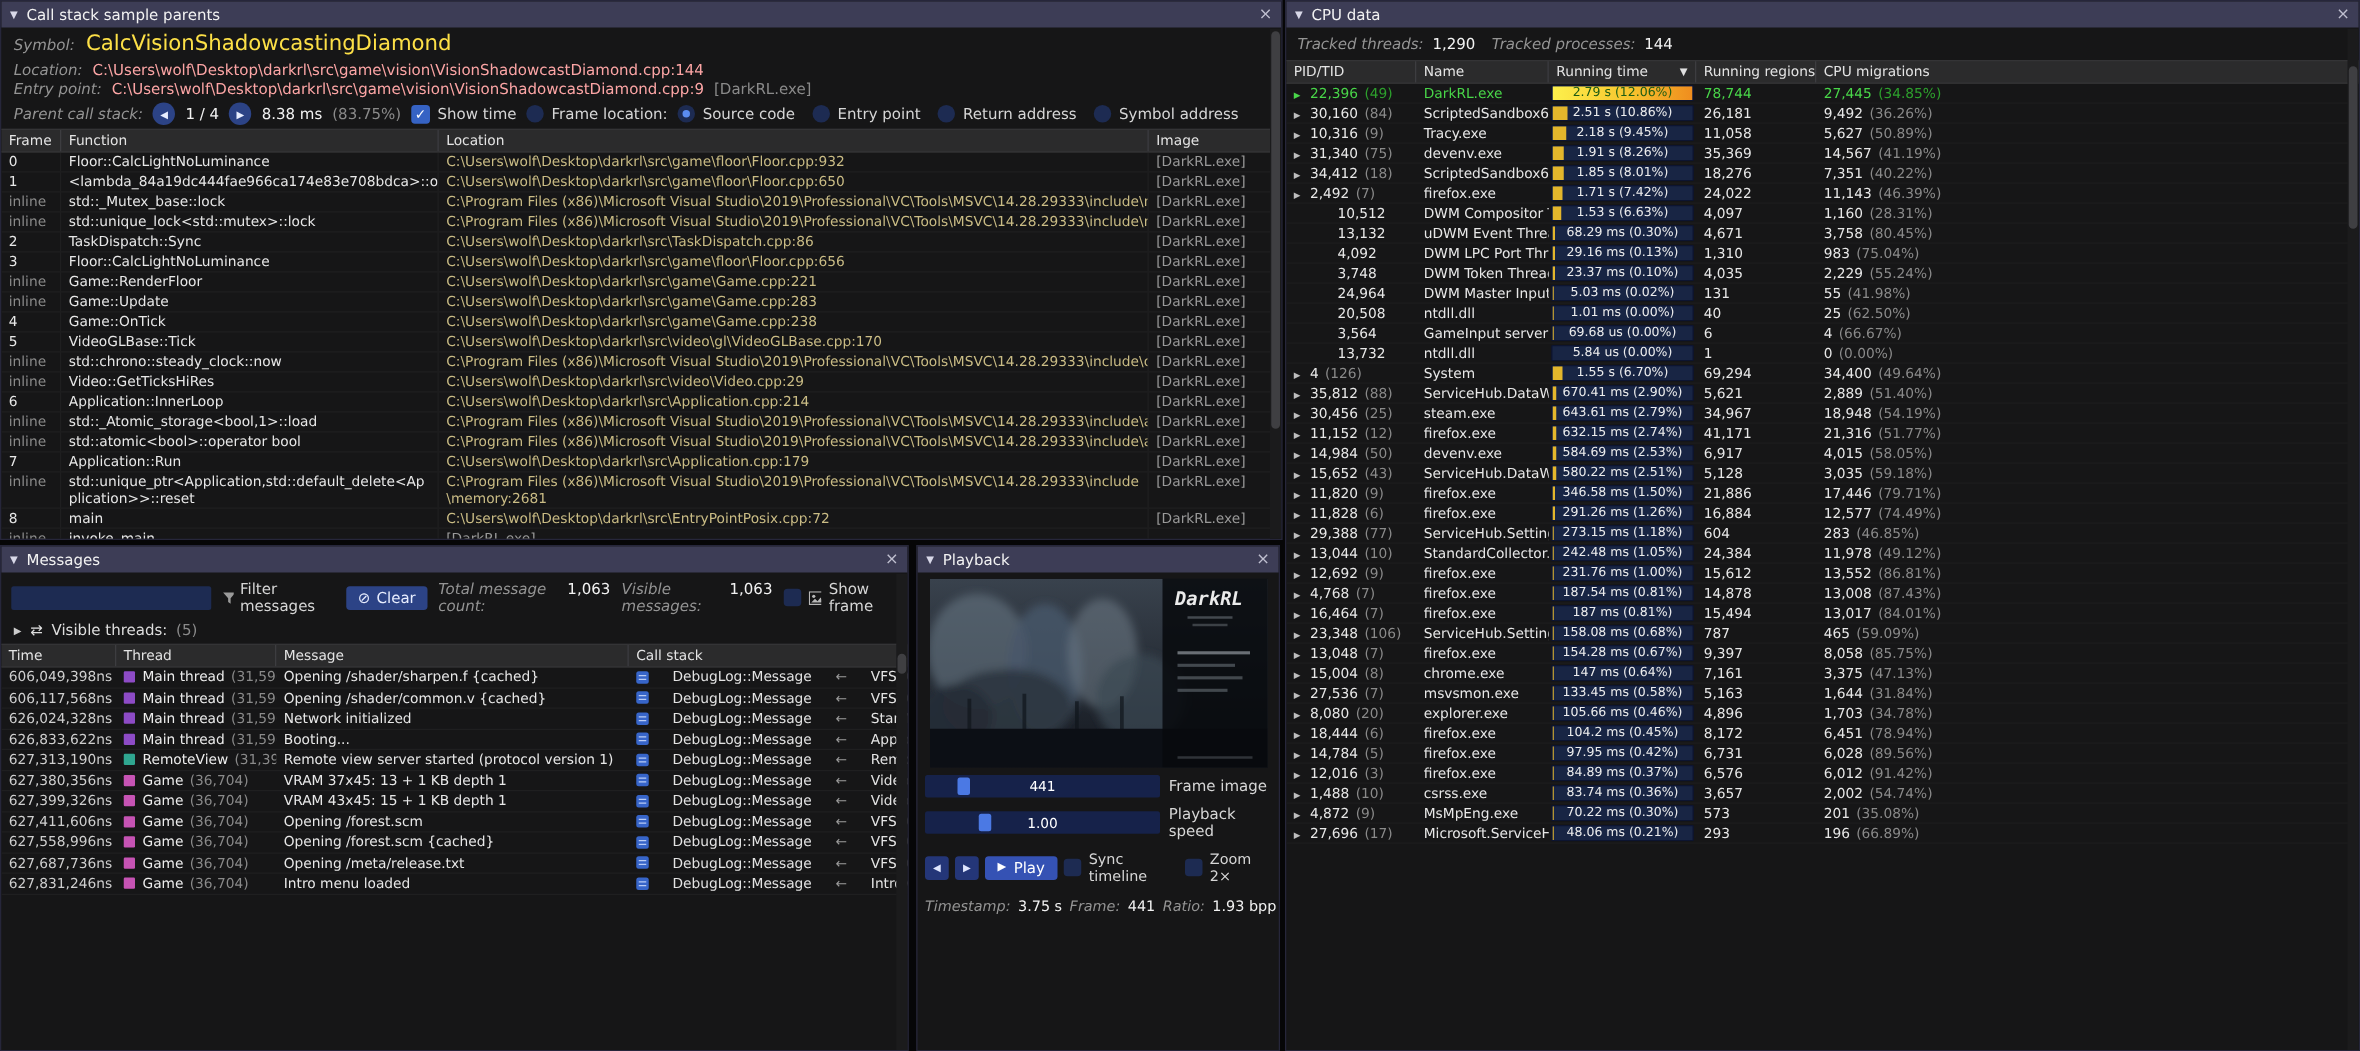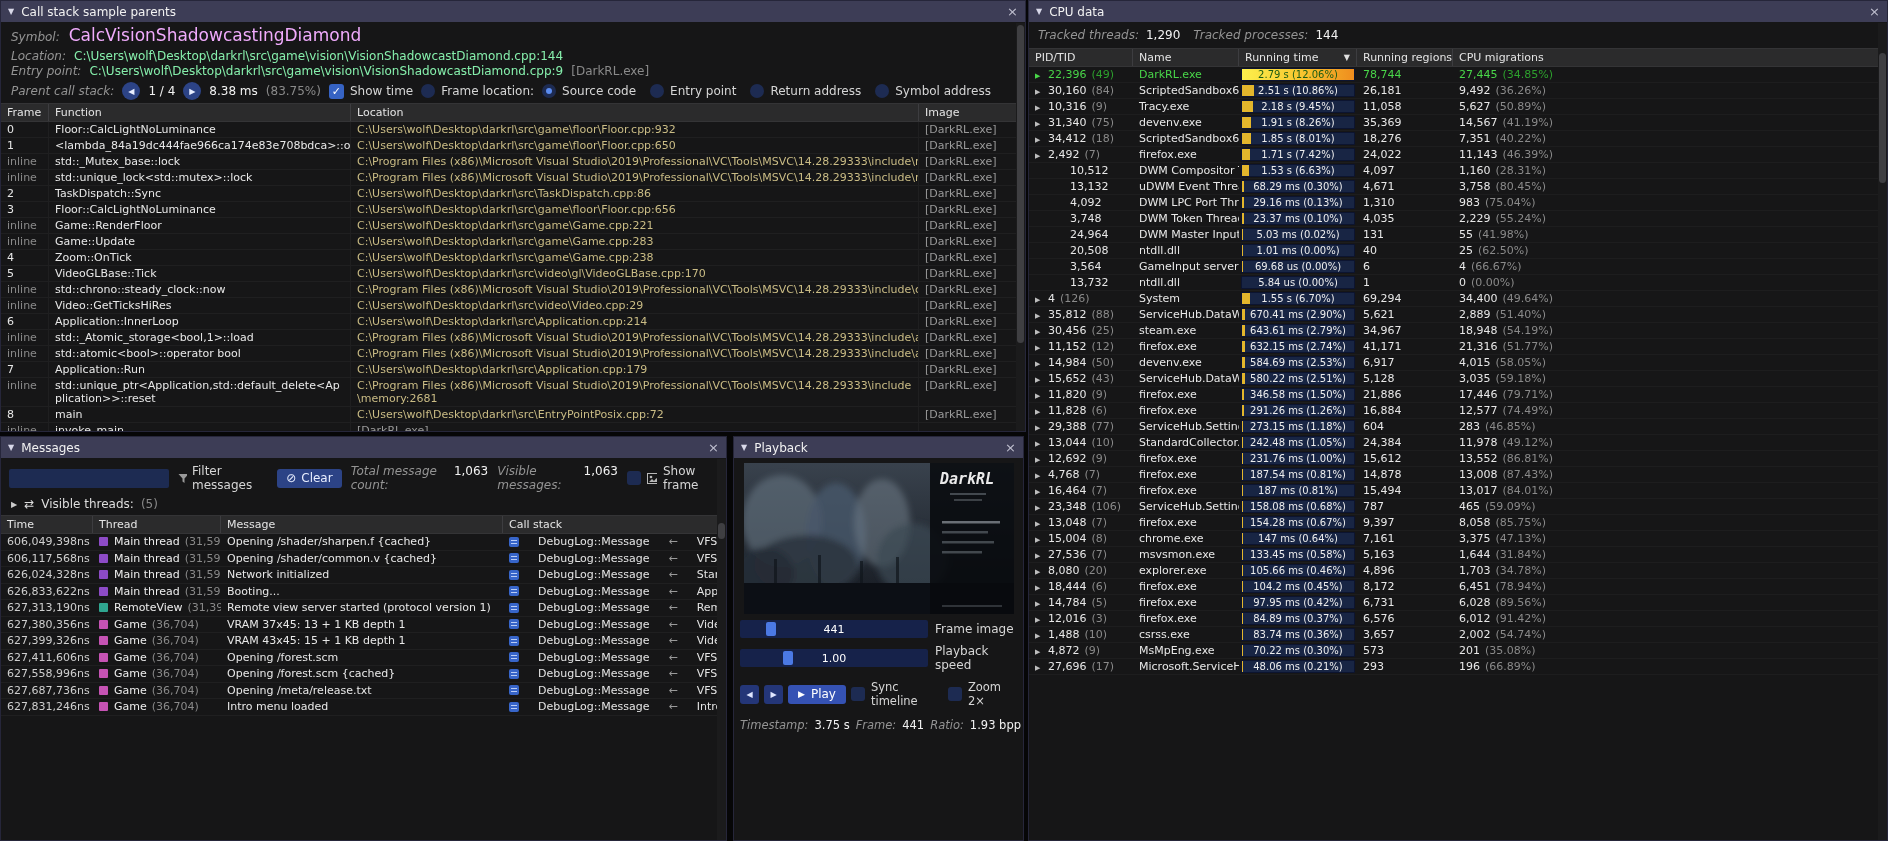--- a/index.html
+++ b/index.html
@@ -12,27 +12,27 @@
   .titlebar .x { margin-left:auto; color:#c0c0d0; font-size:13px; line-height:1; }
 
   #p-callstack { left:0; top:0; width:1026px; height:432px; }
   #p-messages  { left:0; top:436px; width:727px; height:405px; }
   #p-playback  { left:733px; top:436px; width:291px; height:405px; }
   #p-cpu       { left:1028px; top:0; width:860px; height:841px; }
 
   .lbl { color:#949494;font-style:italic; }
   .wht { color:#f2f2f2; }
   .dim { color:#8a8a8a; }
-  .path { color:#86efac; }
+  .path { color:#fca5a5; }
 
   
   .cs-info { padding:3px 10px 0; flex:0 0 auto; }
   .sym-row { display:flex; align-items:baseline; gap:9px; height:24px; }
   .sym-row .lbl { font-size:12px; }
-  .sym { font-size:17px; color:#f0abfc; }
+  .sym { font-size:17px; color:#fde047; }
   .meta-row { display:flex; gap:8px; font-size:12px; height:15px; align-items:baseline; }
   .parent-row { display:flex; align-items:center; gap:8px; font-size:12px; height:24px; }
   .navbtn { width:18px; height:18px; border-radius:50%; background:#2c4386; color:#e8eeff;
     display:flex; align-items:center; justify-content:center; font-size:8px; }
   .checkbox { width:15px; height:15px; border-radius:3px; background:#3663c4; color:#fff;
     font-size:11px; display:flex; align-items:center; justify-content:center; flex:0 0 auto; }
   .checkbox.off { background:#1d2b52; color:transparent; }
   .checkbox.sm { width:14px; height:14px; }
   .radio { width:14px; height:14px; border-radius:50%; background:#1d2b52; position:relative; flex:0 0 auto; }
   .radio.sel::after { content:""; position:absolute; inset:4px; border-radius:50%; background:#5b8cf0; }
@@ -233,21 +233,21 @@
 
       <div class="cs-row inline">
         <div class="fr">inline</div>
         <div class="fn">Game::Update</div>
         <div class="loc">C:\Users\wolf\Desktop\darkrl\src\game\Game.cpp:283</div>
         <div class="img">[DarkRL.exe]</div>
       </div>
 
       <div class="cs-row">
         <div class="fr">4</div>
-        <div class="fn">Zoom::OnTick</div>
+        <div class="fn">Game::OnTick</div>
         <div class="loc">C:\Users\wolf\Desktop\darkrl\src\game\Game.cpp:238</div>
         <div class="img">[DarkRL.exe]</div>
       </div>
 
       <div class="cs-row">
         <div class="fr">5</div>
         <div class="fn">VideoGLBase::Tick</div>
         <div class="loc">C:\Users\wolf\Desktop\darkrl\src\video\gl\VideoGLBase.cpp:170</div>
         <div class="img">[DarkRL.exe]</div>
       </div>

